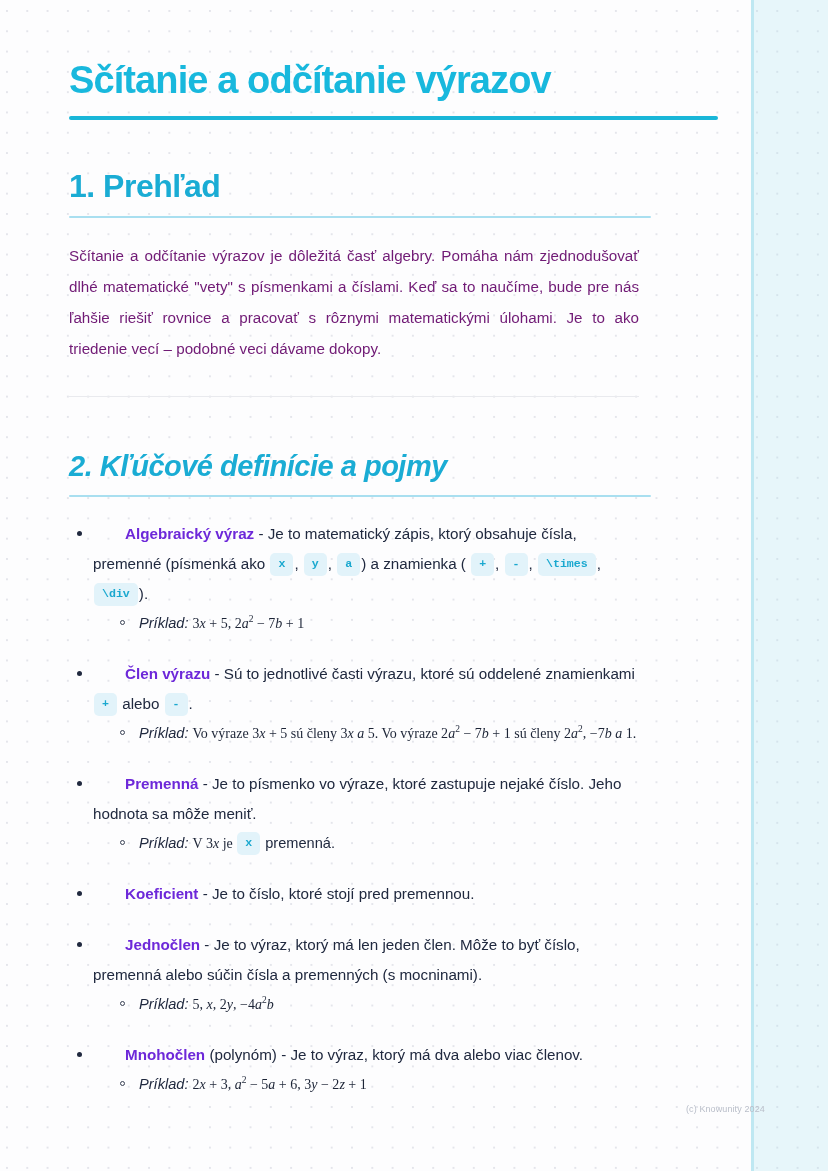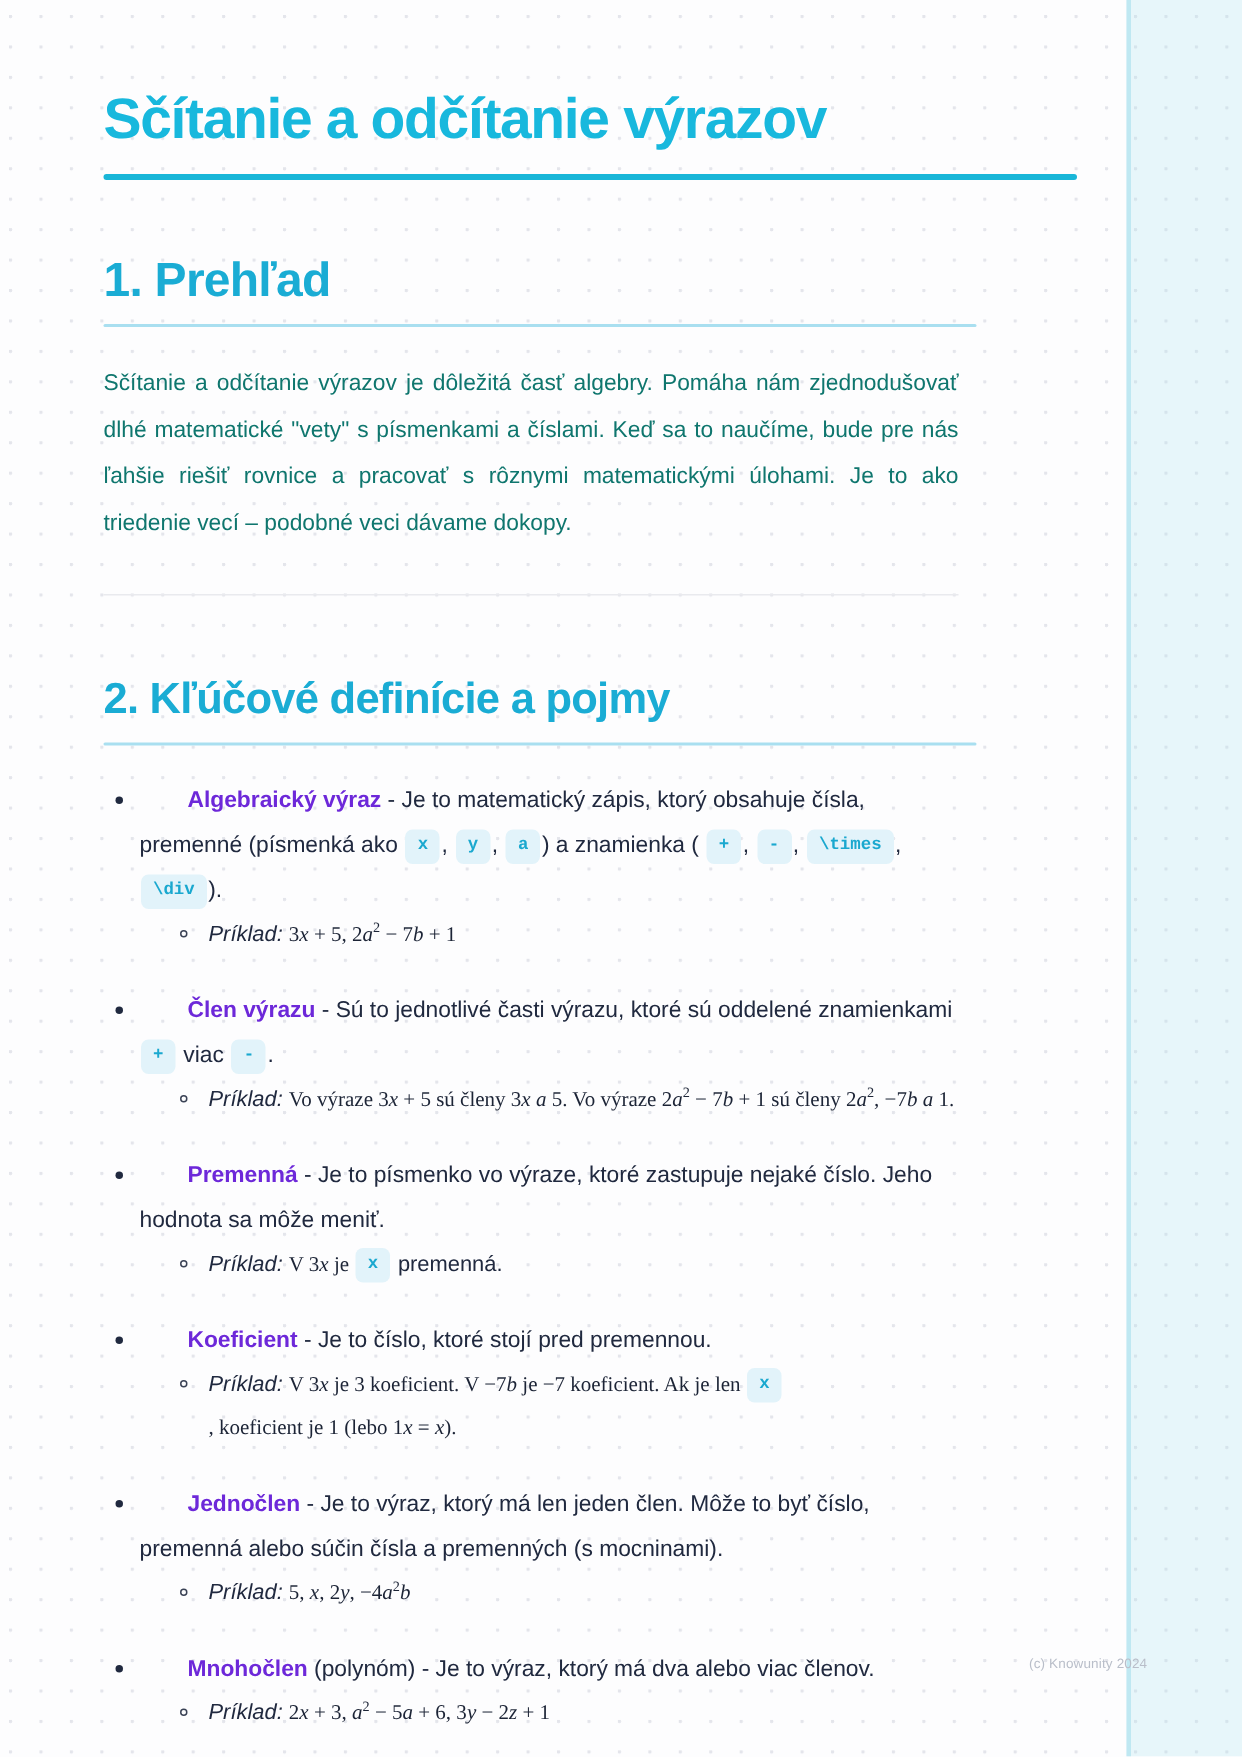--- a/index.html
+++ b/index.html
@@ -82,37 +82,38 @@
     color: #1aacd4;
     letter-spacing: -0.5px;
   }
   .section-h.lvl-a {
     font-size: 32px;
     line-height: 1.2;
   }
   .section-h.lvl-b {
     font-size: 29px;
     line-height: 1.2;
+    font-style: italic;
   }
   .section-rule {
     margin-top: 11px;
     width: 582px;
     height: 2px;
     border-radius: 1px;
     background-color: #a9dff0;
   }
   .block-1 { margin-top: 47px; }
   .block-2 { margin-top: 52px; }
 
   
   .para {
     margin: 0;
     font-size: 15.2px;
     line-height: 31px;
-    color: #0f766e;
+    color: #701a75;
     text-align: justify;
     text-justify: inter-word;
   }
   .para.intro { margin-top: 22px; width: 570px; }
 
   .divider {
     margin-top: 32px;
     width: 570px;
     height: 1px;
     background-color: #e9eaee;
@@ -250,21 +251,21 @@
             <li class="example-item">
               <span class="bullet-ring"></span>
               <span class="ex-label">Príklad:</span>
               <span class="math">3<i>x</i> + 5, 2<i>a</i><sup>2</sup> − 7<i>b</i> + 1</span>
             </li>
           </ul>
         </li>
 
         <li class="term-item">
           <span class="bullet-dot"></span>
-          <span class="term-name">Člen výrazu</span><span class="term-body"> - </span><span class="term-body">Sú to jednotlivé časti výrazu, ktoré sú oddelené znamienkami </span><span class="chip">+</span><span class="term-body"> viac </span><span class="chip">-</span><span class="term-body">.</span>
+          <span class="term-name">Člen výrazu</span><span class="term-body"> - </span><span class="term-body">Sú to jednotlivé časti výrazu, ktoré sú oddelené znamienkami </span><span class="chip">+</span><span class="term-body"> alebo </span><span class="chip">-</span><span class="term-body">.</span>
           <ul class="example-list">
             <li class="example-item">
               <span class="bullet-ring"></span>
               <span class="ex-label">Príklad:</span>
               <span class="math">Vo výraze 3<i>x</i> + 5 sú členy 3<i>x</i> <i>a</i> 5. Vo výraze 2<i>a</i><sup>2</sup> − 7<i>b</i> + 1 sú členy 2<i>a</i><sup>2</sup>, −7<i>b</i> <i>a</i> 1.</span>
             </li>
           </ul>
         </li>
 
         <li class="term-item">
@@ -275,27 +276,20 @@
               <span class="bullet-ring"></span>
               <span class="ex-label">Príklad:</span>
               <span class="math">V 3<i>x</i> je </span><span class="chip">x</span><span class="term-body"> premenná.</span>
             </li>
           </ul>
         </li>
 
         <li class="term-item">
           <span class="bullet-dot"></span>
           <span class="term-name">Koeficient</span><span class="term-body"> - </span><span class="term-body">Je to číslo, ktoré stojí pred premennou.</span>
-          <ul class="example-list">
-            <li class="example-item">
-              <span class="bullet-ring"></span>
-              <span class="ex-label">Príklad:</span>
-              <span class="math">V 3<i>x</i> je 3 koeficient. V −7<i>b</i> je −7 koeficient. Ak je len </span><span class="chip">x</span><span class="math">, koeficient je 1 (lebo 1<i>x</i> = <i>x</i>).</span>
-            </li>
-          </ul>
         </li>
 
         <li class="term-item">
           <span class="bullet-dot"></span>
           <span class="term-name">Jednočlen</span><span class="term-body"> - </span><span class="term-body">Je to výraz, ktorý má len jeden člen. Môže to byť číslo, premenná alebo súčin čísla a premenných (s mocninami).</span>
           <ul class="example-list">
             <li class="example-item">
               <span class="bullet-ring"></span>
               <span class="ex-label">Príklad:</span>
               <span class="math">5, <i>x</i>, 2<i>y</i>, −4<i>a</i><sup>2</sup><i>b</i></span>

